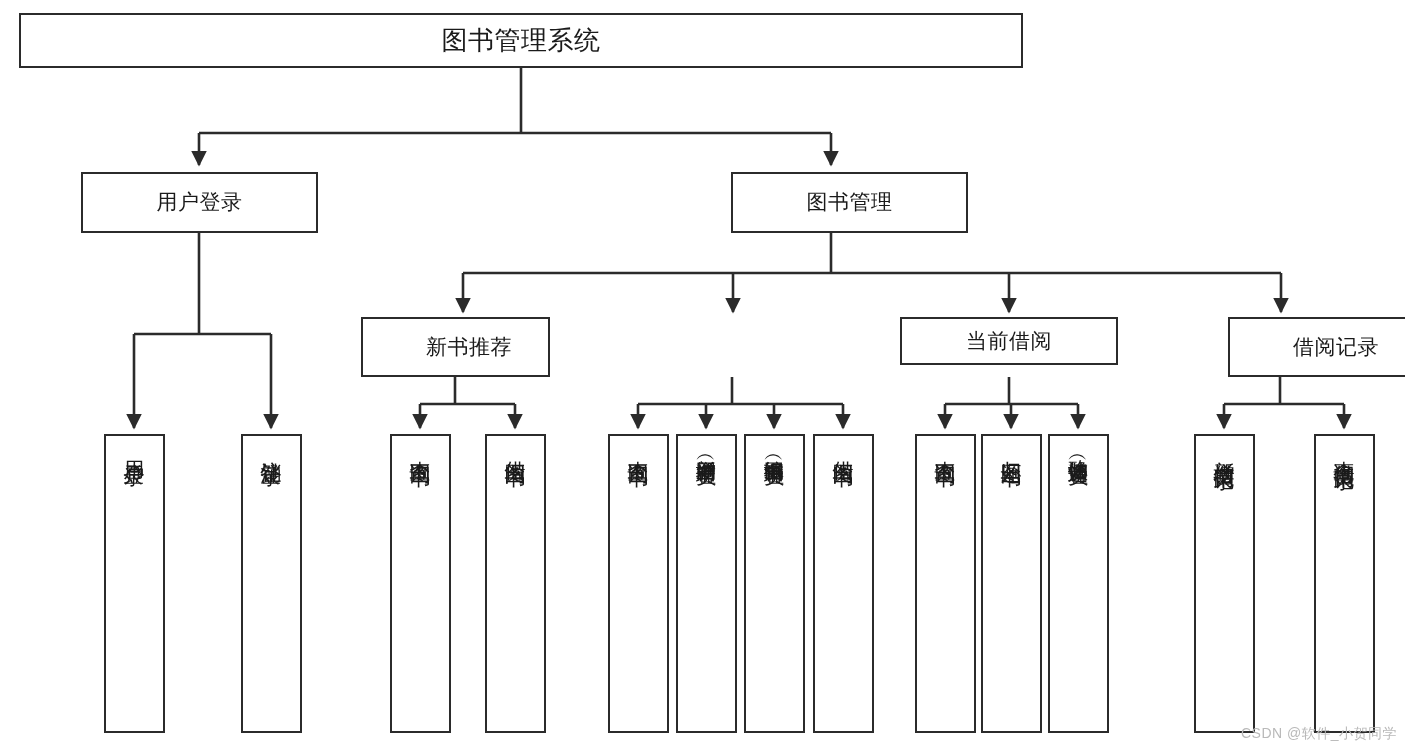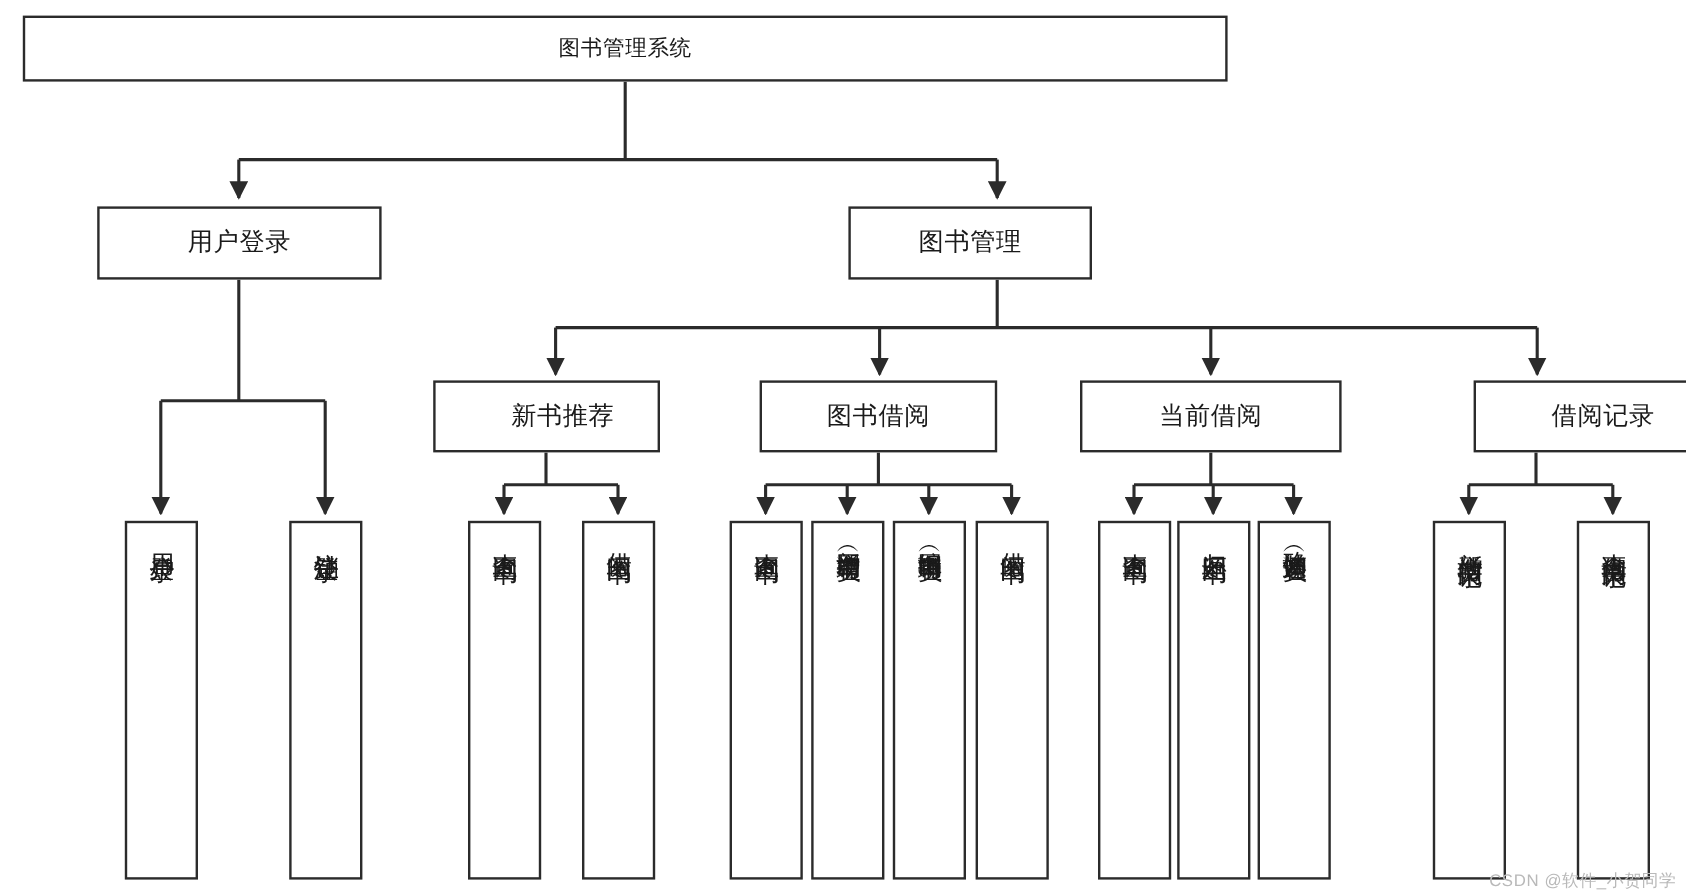--- a/index.html
+++ b/index.html
@@ -41,21 +41,21 @@
     text-align: center;
     line-height: 1.18;
     white-space: pre-line;
   }
   
   .node.horiz .node-label {
     font-size: 21px;
     letter-spacing: 0.5px;
   }
   .node.root .node-label {
-    font-size: 18px;
+    font-size: 26px;
   }
   
   .node.vert {
     align-items: flex-start;
     justify-content: center;
     padding-top: 8px;
   }
   .node.vert .node-label {
     writing-mode: vertical-rl;
     text-orientation: upright;
@@ -134,31 +134,28 @@
     </g>
   </svg>
 
   <div class="node horiz root" style="left:19px; top:13px; width:1004px; height:55px;">
     <span class="node-label">图书管理系统</span>
   </div>
 
   <div class="node horiz" style="left:81px; top:172px; width:237px; height:61px;">
     <span class="node-label">用户登录</span>
   </div>
-  <div class="node horiz" style="left:707px; top:172px; width:203px; height:61px;">
+  <div class="node horiz" style="left:731px; top:172px; width:237px; height:61px;">
     <span class="node-label">图书管理</span>
   </div>
 
   <div class="node horiz" style="left:361px; top:317px; width:189px; height:60px;padding-left:27px;">
     <span class="node-label">新书推荐</span>
   </div>
-  <div class="node horiz" style="left:633px; top:317px; width:198px; height:60px;">
-    <span class="node-label">图书借阅</span>
-  </div>
-  <div class="node horiz" style="left:900px; top:317px; width:218px; height:60px;">
+  <div class="node horiz" style="left:900px; top:317px; width:218px; height:48px;">
     <span class="node-label">当前借阅</span>
   </div>
   <div class="node horiz" style="left:1228px; top:317px; width:216px; height:60px;">
     <span class="node-label">借阅记录</span>
   </div>
 
   <div class="node vert" style="left:104px; top:434px; width:61px; height:299px;">
     <span class="node-label">用户登录</span>
   </div>
   <div class="node vert" style="left:241px; top:434px; width:61px; height:299px;">

